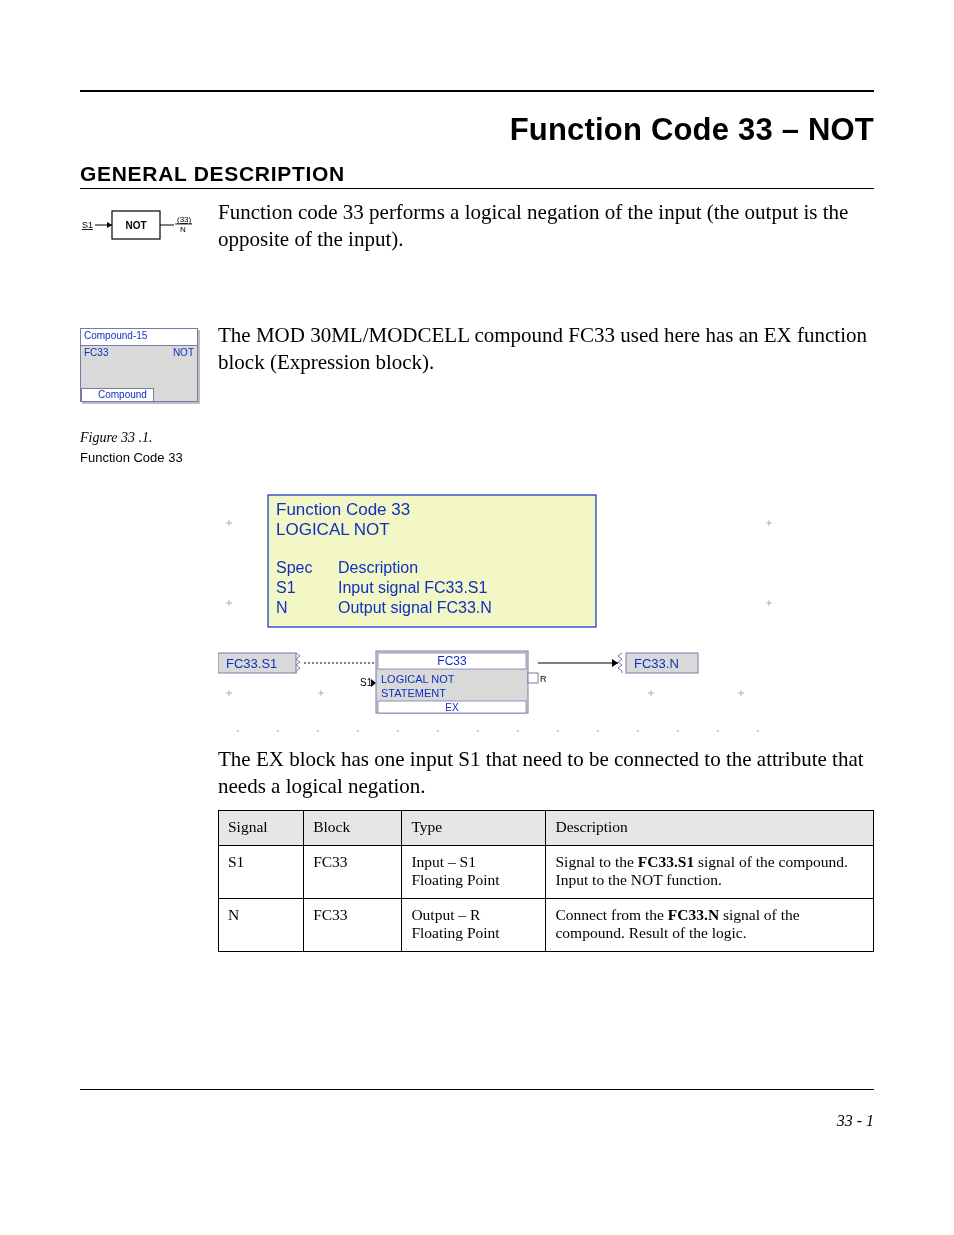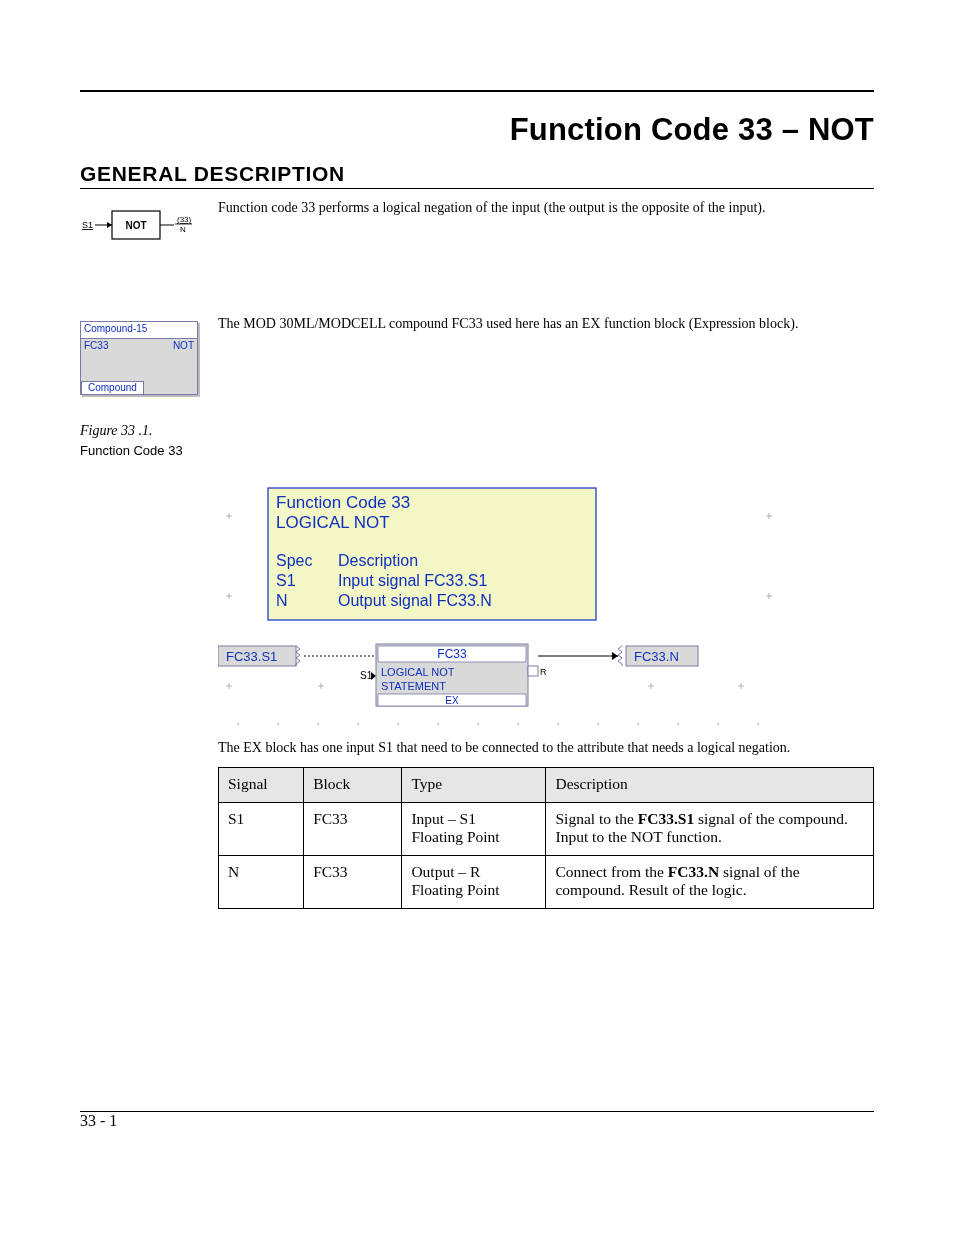--- a/index.html
+++ b/index.html
@@ -42,24 +42,24 @@
     align-items: flex-start;
     margin-bottom: 18px;
   }
   .left-col {
     width: 138px;
     flex: 0 0 138px;
     margin-right: 0px;
   }
   .right-col {
     flex: 1;
-    font-size: 14px;
+    font-size: 21px;
     line-height: 1.3;
   }
-  .body-text { font-size: 14px; line-height: 1.3; }
+  .body-text { font-size: 21px; line-height: 1.3; }
 
   
   .not-symbol {
     width: 112px;
     margin-top: 2px;
   }
   .not-symbol svg { display:block; }
 
   
   .compound-thumb {
@@ -87,21 +87,21 @@
     justify-content: space-between;
     color: #1030c0;
   }
   .compound-thumb .tab {
     position: absolute;
     bottom: 0;
     left: 0;
     background: #fff;
     border: 1px solid #7a7aa8;
     border-bottom: none;
-    padding: 0 6px 1px 6px;
+    padding: 0 6px 1px 16px;
     color: #1030c0;
   }
 
   .figure-label {
     font-family: "Times New Roman", serif;
     font-style: italic;
     font-size: 14px;
     margin: 28px 0 2px 0;
   }
   .figure-subtext {
@@ -137,21 +137,23 @@
     background: #e6e6e6;
   }
   .io-table td .b { font-weight: bold; }
 
   .page-footer {
     position: absolute;
     bottom: 40px;
     left: 80px;
     right: 80px;
     border-top: 1.5px solid #000;
-    padding-top: 0;
+    padding-top: 22px;
+    text-align: right;
+    font-style: italic;
     font-size: 16px;
   }
 </style>
 </head>
 <body>
 
 <div class="page">
   <div class="top-rule"></div>
 
   <div class="title">Function Code 33 – NOT</div>

